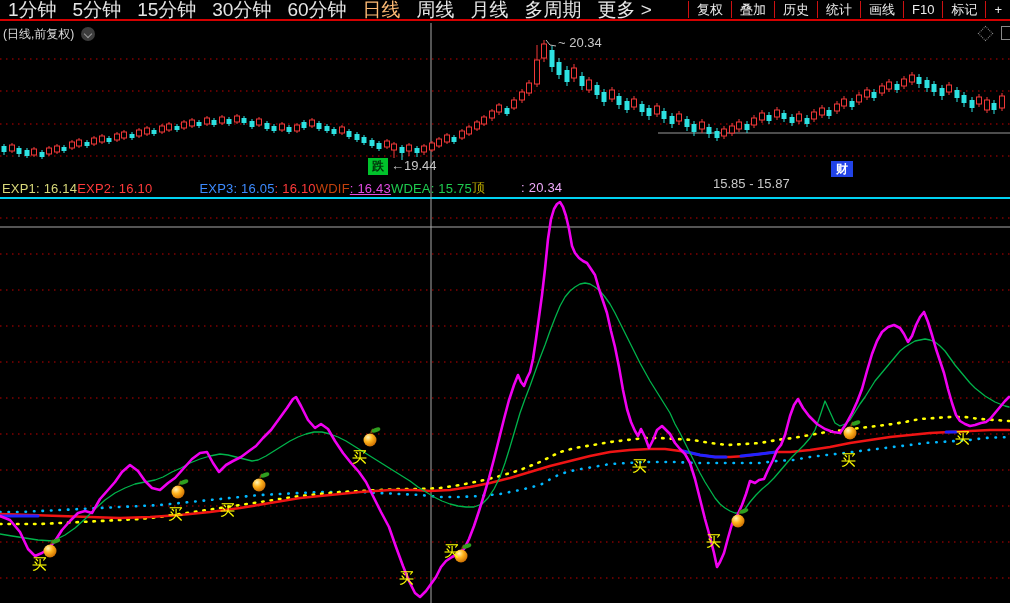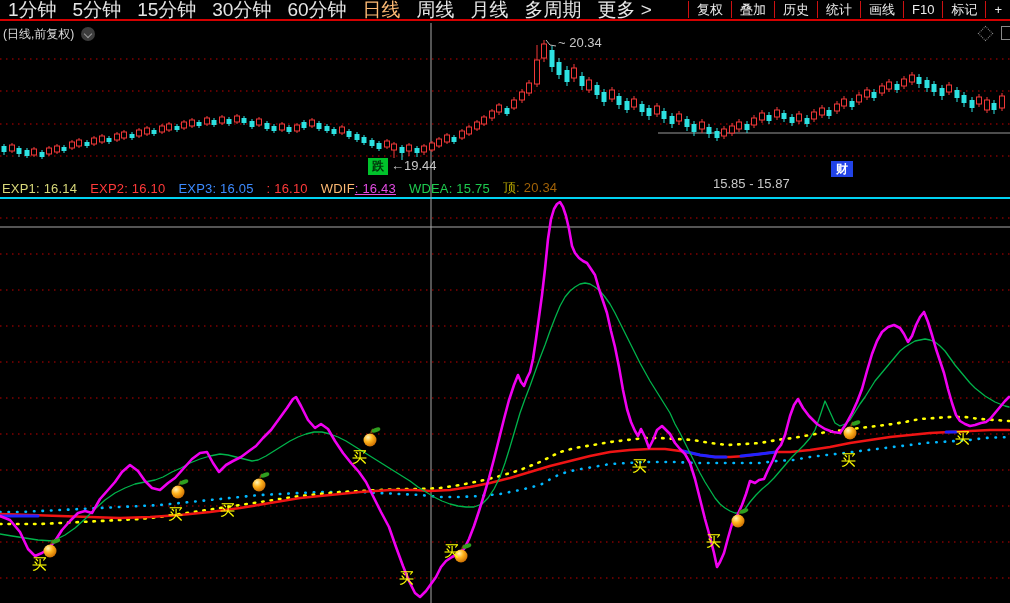--- a/index.html
+++ b/index.html
@@ -47,21 +47,21 @@
   }
   .square-icon { width:13px; height:14px; border:1px solid #8a8a8a; margin-right:-6px; }
   
   .ann { position:absolute; font-size:13px; color:#c8c8c8; white-space:nowrap; z-index:20; }
   .badge { position:absolute; z-index:20; font-size:12px; text-align:center; }
   .badge-fall { left:368px; top:158px; width:20px; height:17px; background:#00c22b; color:#00320a; font-weight:bold; line-height:17px; }
   .badge-cai  { left:831px; top:161px; width:22px; height:16px; background:#2143e8; color:#fff; line-height:16px; font-weight:bold; }
   
   .ind-row {
     position:absolute; left:2px; top:180px; height:16px; z-index:20;
-    display:flex; align-items:center; gap:13px; font-size:13px; white-space:nowrap;
+    display:flex; align-items:center; font-size:13px; white-space:nowrap;
   }
   .ind-item span { letter-spacing:0.2px; }
   
   .buy-label { position:absolute; color:#ffff00; font-size:15px; z-index:15; }
   svg.canvas { position:absolute; left:0; top:0; z-index:5; }
 </style>
 </head>
 <body>
 
 <div class="topbar">
@@ -430,25 +430,25 @@
   <span style="color:#bdbdbd;">~ </span><span>20.34</span>
 </div>
 <div class="badge badge-fall">跌</div>
 <div class="ann" style="left:391px; top:158px;">←19.44</div>
 <div class="ann" style="left:713px; top:136px;margin-top:40px;">15.85 - 15.87</div>
 <div class="badge badge-cai">财</div>
 
 <div class="ind-row" id="ind-row">
     <span class="ind-item"><span style="color: rgb(216, 216, 122);">EXP1</span><span style="color: rgb(216, 216, 122);">: 16.14</span></span>
     <span class="ind-item"><span style="color: rgb(255, 58, 58);">EXP2</span><span style="color: rgb(255, 58, 58);">: 16.10</span></span>
-    <span class="ind-item"><span style="color: rgb(61, 139, 255);">EXP3</span><span style="color: rgb(61, 139, 255);">: 16.05</span></span>
+    <span class="ind-item"><span style="color: rgb(61, 139, 255); margin-left: 47px;">EXP3</span><span style="color: rgb(61, 139, 255);">: 16.05</span></span>
     <span class="ind-item"><span style="color: rgb(255, 58, 58);"></span><span style="color: rgb(255, 58, 58);">: 16.10</span></span>
-    <span class="ind-item"><span style="color: #fdba74;">WDIF</span><span style="color: rgb(228, 76, 228); text-decoration: underline;">: 16.43</span></span>
+    <span class="ind-item"><span style="color: #c2410c;">WDIF</span><span style="color: rgb(228, 76, 228); text-decoration: underline;">: 16.43</span></span>
     <span class="ind-item"><span style="color: rgb(30, 203, 79);">WDEA</span><span style="color: rgb(30, 203, 79);">: 15.75</span></span>
-    <span class="ind-item"><span style="color: rgb(185, 168, 0);">顶</span><span style="color: #a16207;">: 20.34</span></span>
+    <span class="ind-item"><span style="color: rgb(185, 168, 0);">顶</span><span style="color: #f0abfc; padding-left: 36px;">: 20.34</span></span>
   </div>
 
 <div id="buy-overlay">
     <div class="buy-label" style="left: 32px; top: 555px; color: rgb(255, 255, 0);">买</div>
     <div class="buy-label" style="left: 168px; top: 505px; color: rgb(255, 255, 0);">买</div>
     <div class="buy-label" style="left: 220px; top: 501px; color: rgb(255, 255, 0);">买</div>
     <div class="buy-label" style="left: 352px; top: 448px; color: rgb(255, 255, 0);">买</div>
     <div class="buy-label" style="left: 399px; top: 569px; color: rgb(255, 255, 0);">买</div>
     <div class="buy-label" style="left: 444px; top: 542px; color: rgb(255, 255, 0);">买</div>
     <div class="buy-label" style="left: 632px; top: 457px; color: rgb(255, 255, 0);">买</div>

